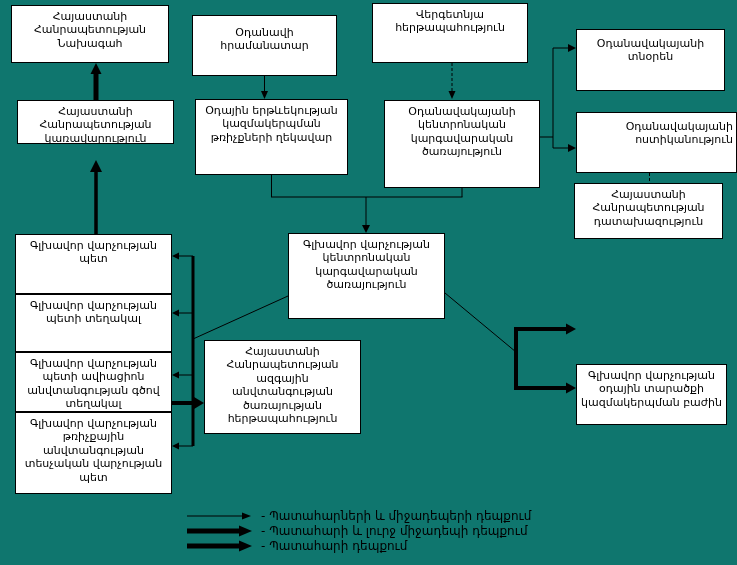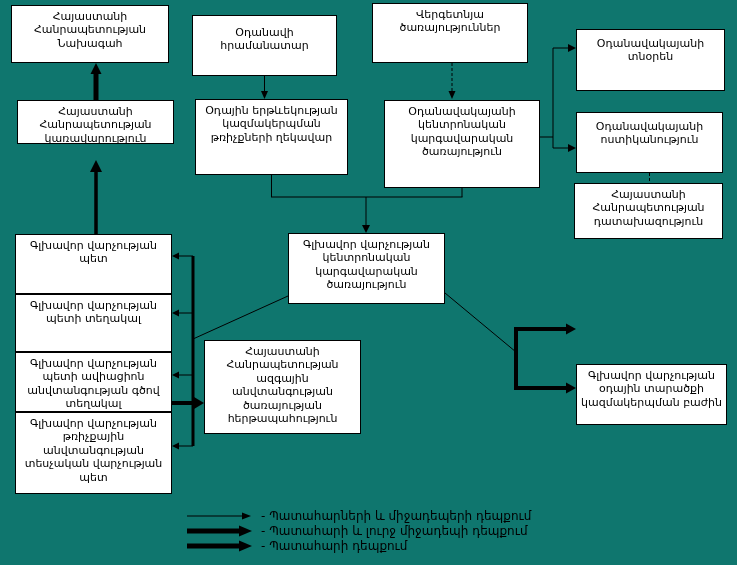--- a/index.html
+++ b/index.html
@@ -93,28 +93,28 @@
       <line x1="445" y1="293" x2="516" y2="352" stroke-width="1"></line>
       <polyline points="566,329 516,329 516,388 566,388" fill="none" stroke-width="4"></polyline>
       <polyline points="566,329 516,329 516,388 566,388" fill="none" stroke="#ffffff" stroke-width="1.8"></polyline>
       <polygon points="566,323.5 566,334.5 576,329"></polygon>
       <polygon points="566,382.5 566,393.5 576,388"></polygon>
     </g>
   </svg>
 
   <div class="box" style="left:11px;top:5px;width:158px;height:58px;">Հայաստանի Հանրապետության Նախագահ</div>
   <div class="box" style="left:192px;top:15px;width:145px;height:61px;padding-top:10px;">Օդանավի հրամանատար</div>
-  <div class="box" style="left:372px;top:3px;width:156px;height:60px;">Վերգետնյա ծառայություններ</div>
+  <div class="box" style="left:372px;top:3px;width:156px;height:60px;">Վերգետնյա հերթապահություն</div>
   <div class="box" style="left:576px;top:14px;width:149px;height:62px;padding-top:7px;margin-top:15px;">Օդանավակայանի տնօրեն</div>
   <div class="box" style="left:17px;top:100px;width:157px;height:44px;">Հայաստանի Հանրապետության կառավարություն</div>
   <div class="box" style="left:195px;top:99px;width:153px;height:76px;">Օդային երթևեկության կազմակերպման թռիչքների ղեկավար</div>
   <div class="box" style="left:384px;top:100px;width:156px;height:88px;">Օդանավակայանի կենտրոնական կարգավարական ծառայություն</div>
-  <div class="box" style="left:576px;top:112px;width:147px;height:61px;padding-top:7px;">Օդանավակայանի ոստիկանություն</div>
+  <div class="box" style="left:576px;top:112px;width:161px;height:61px;padding-top:7px;text-align:right;">Օդանավակայանի ոստիկանություն</div>
   <div class="box" style="left:574px;top:183px;width:149px;height:56px;">Հայաստանի Հանրապետության դատախազություն</div>
-  <div class="box" style="left:288px;top:233px;width:157px;height:71px;">Գլխավոր վարչության կենտրոնական կարգավարական ծառայություն</div>
+  <div class="box" style="left:288px;top:233px;width:157px;height:86px;">Գլխավոր վարչության կենտրոնական կարգավարական ծառայություն</div>
   <div class="box" style="left:15px;top:234px;width:157px;height:60px;">Գլխավոր վարչության պետ</div>
   <div class="box" style="left:15px;top:294px;width:157px;height:58px;">Գլխավոր վարչության պետի տեղակալ</div>
   <div class="box" style="left:15px;top:352px;width:157px;height:60px;">Գլխավոր վարչության պետի ավիացիոն անվտանգության գծով տեղակալ</div>
   <div class="box" style="left:15px;top:412px;width:157px;height:82px;">Գլխավոր վարչության թռիչքային անվտանգության տեսչական վարչության պետ</div>
   <div class="box" style="left:204px;top:340px;width:157px;height:94px;">Հայաստանի Հանրապետության ազգային անվտանգության ծառայության հերթապահություն</div>
   <div class="box" style="left:576px;top:364px;width:151px;height:61px;">Գլխավոր վարչության օդային տարածքի կազմակերպման բաժին</div>
 
   <div class="legend">
     <div class="legend-row">
       <svg width="70" height="16">

